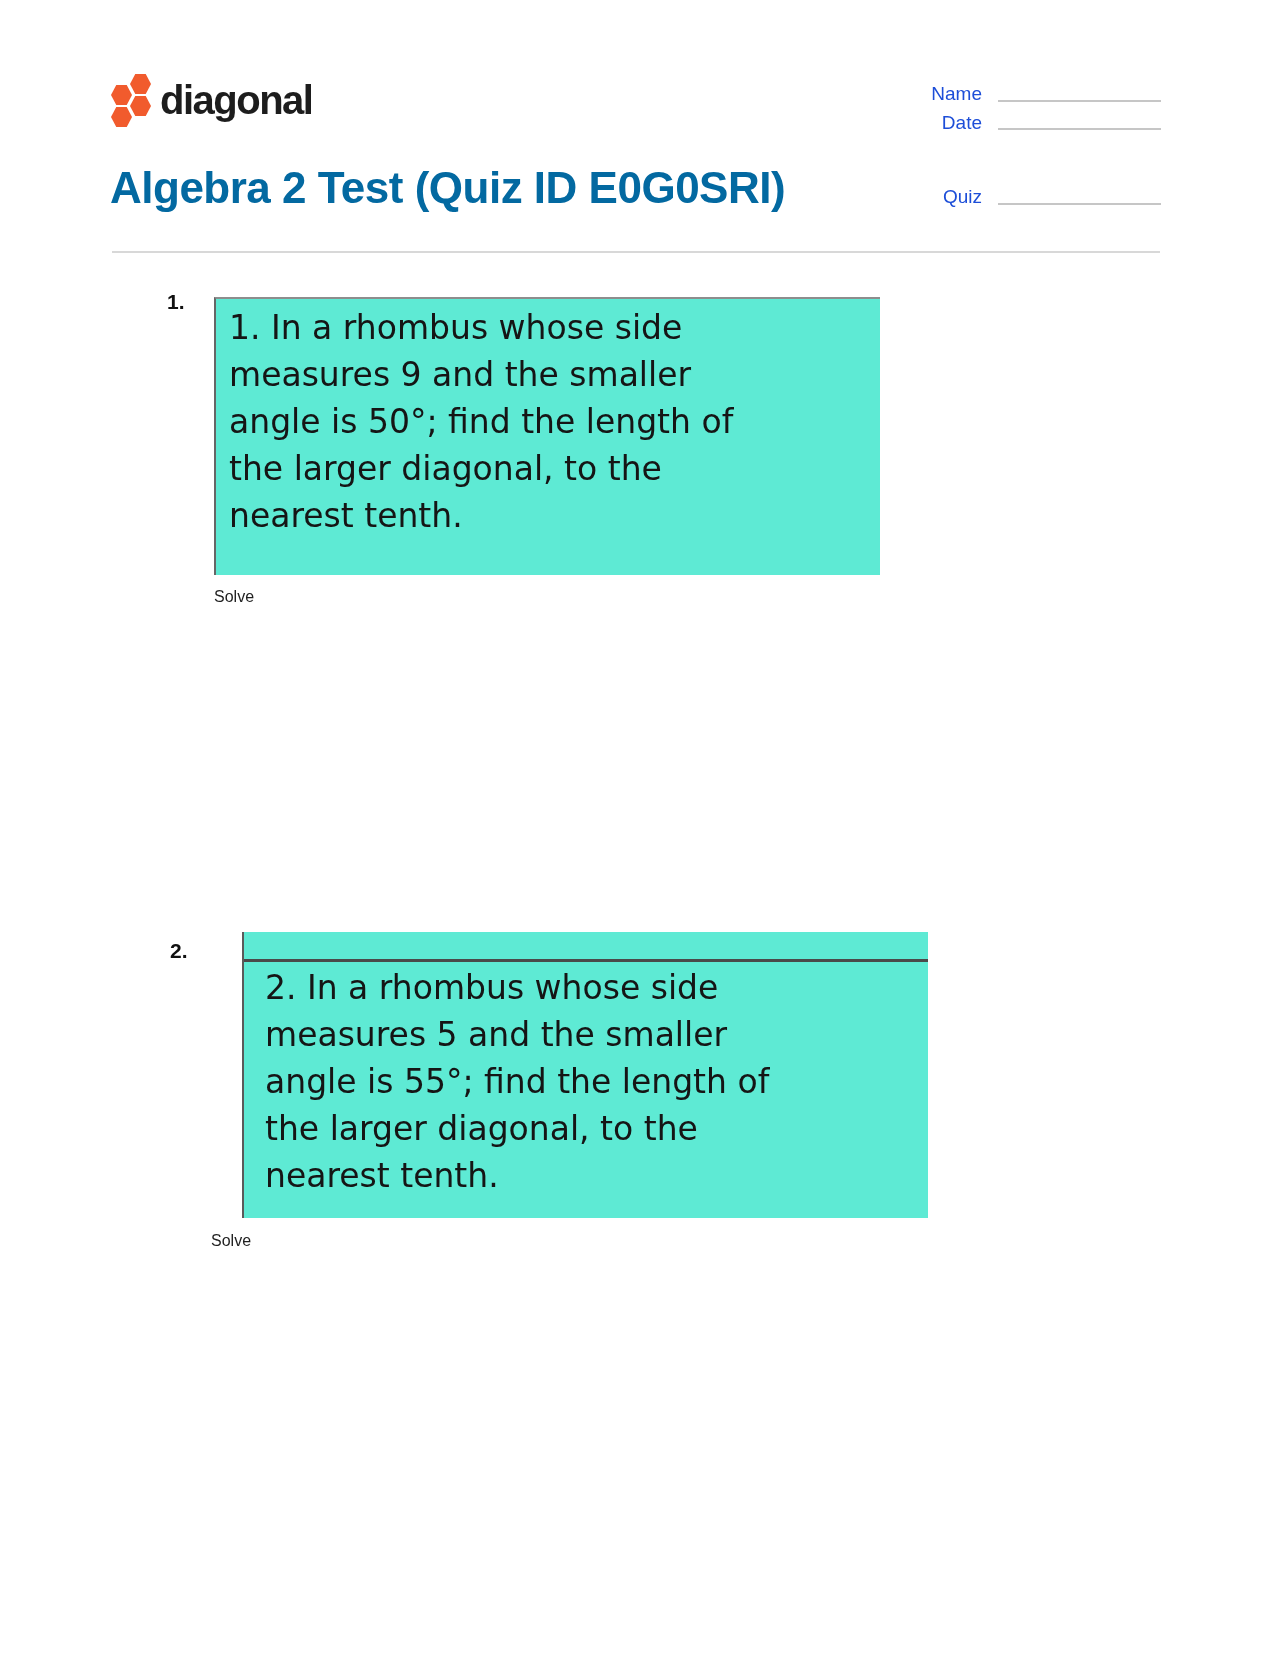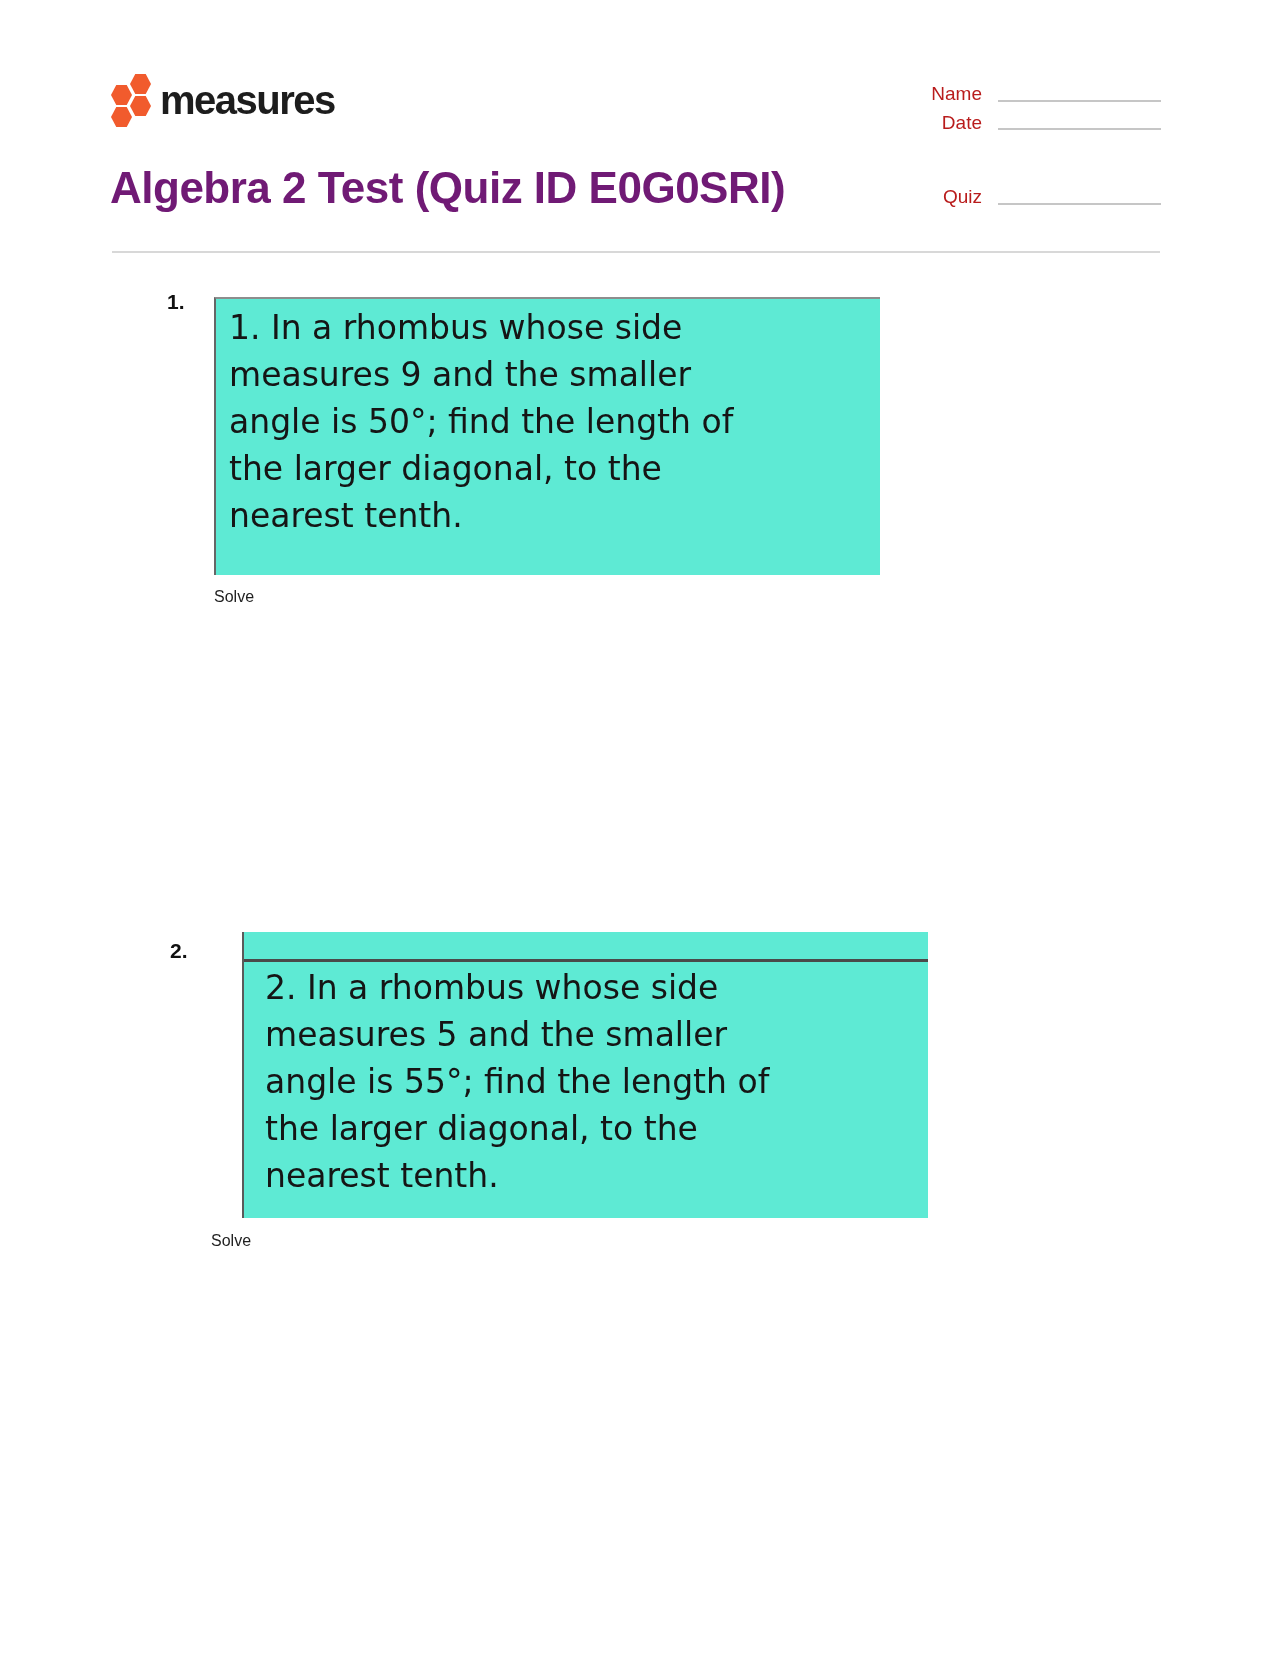--- a/index.html
+++ b/index.html
@@ -44,21 +44,21 @@
     color: #1d1d1d;
     line-height: 1;
   }
 
   
   .field-label {
     position: absolute;
     width: 110px;
     text-align: right;
     font-size: 19px;
-    color: #b91c1c;
+    color: #1d4ed8;
     line-height: 1;
   }
   .label-name  { left: 872px; top: 84px; }
   .label-date  { left: 872px; top: 113px; }
   .label-score { left: 872px; top: 187px; }
 
   .field-line {
     position: absolute;
     width: 163px;
     height: 0;
@@ -70,21 +70,21 @@
 
   
   .quiz-title {
     position: absolute;
     left: 110px;
     top: 163px;
     margin: 0;
     font-size: 44px;
     font-weight: 700;
     letter-spacing: -0.5px;
-    color: #701a75;
+    color: #0369a1;
     line-height: 1.15;
     white-space: nowrap;
   }
 
   .divider {
     position: absolute;
     left: 112px;
     top: 251px;
     width: 1048px;
     height: 0;
@@ -154,21 +154,21 @@
 <body>
 
 <div class="page">
 
   <div class="logo-hexes">
     <span class="hex hex-right-top" style="background: rgb(241, 91, 45);"></span>
     <span class="hex hex-left-top" style="background: rgb(241, 91, 45);"></span>
     <span class="hex hex-right-bottom" style="background: rgb(241, 91, 45);"></span>
     <span class="hex hex-left-bottom" style="background: rgb(241, 91, 45);"></span>
   </div>
-  <div class="logo-text">measures</div>
+  <div class="logo-text">diagonal</div>
 
   <div class="field-label label-name">Name</div>
   <div class="field-line  line-name"></div>
 
   <div class="field-label label-date">Date</div>
   <div class="field-line  line-date"></div>
 
   <div class="field-label label-score">Quiz</div>
   <div class="field-line  line-score"></div>
 

